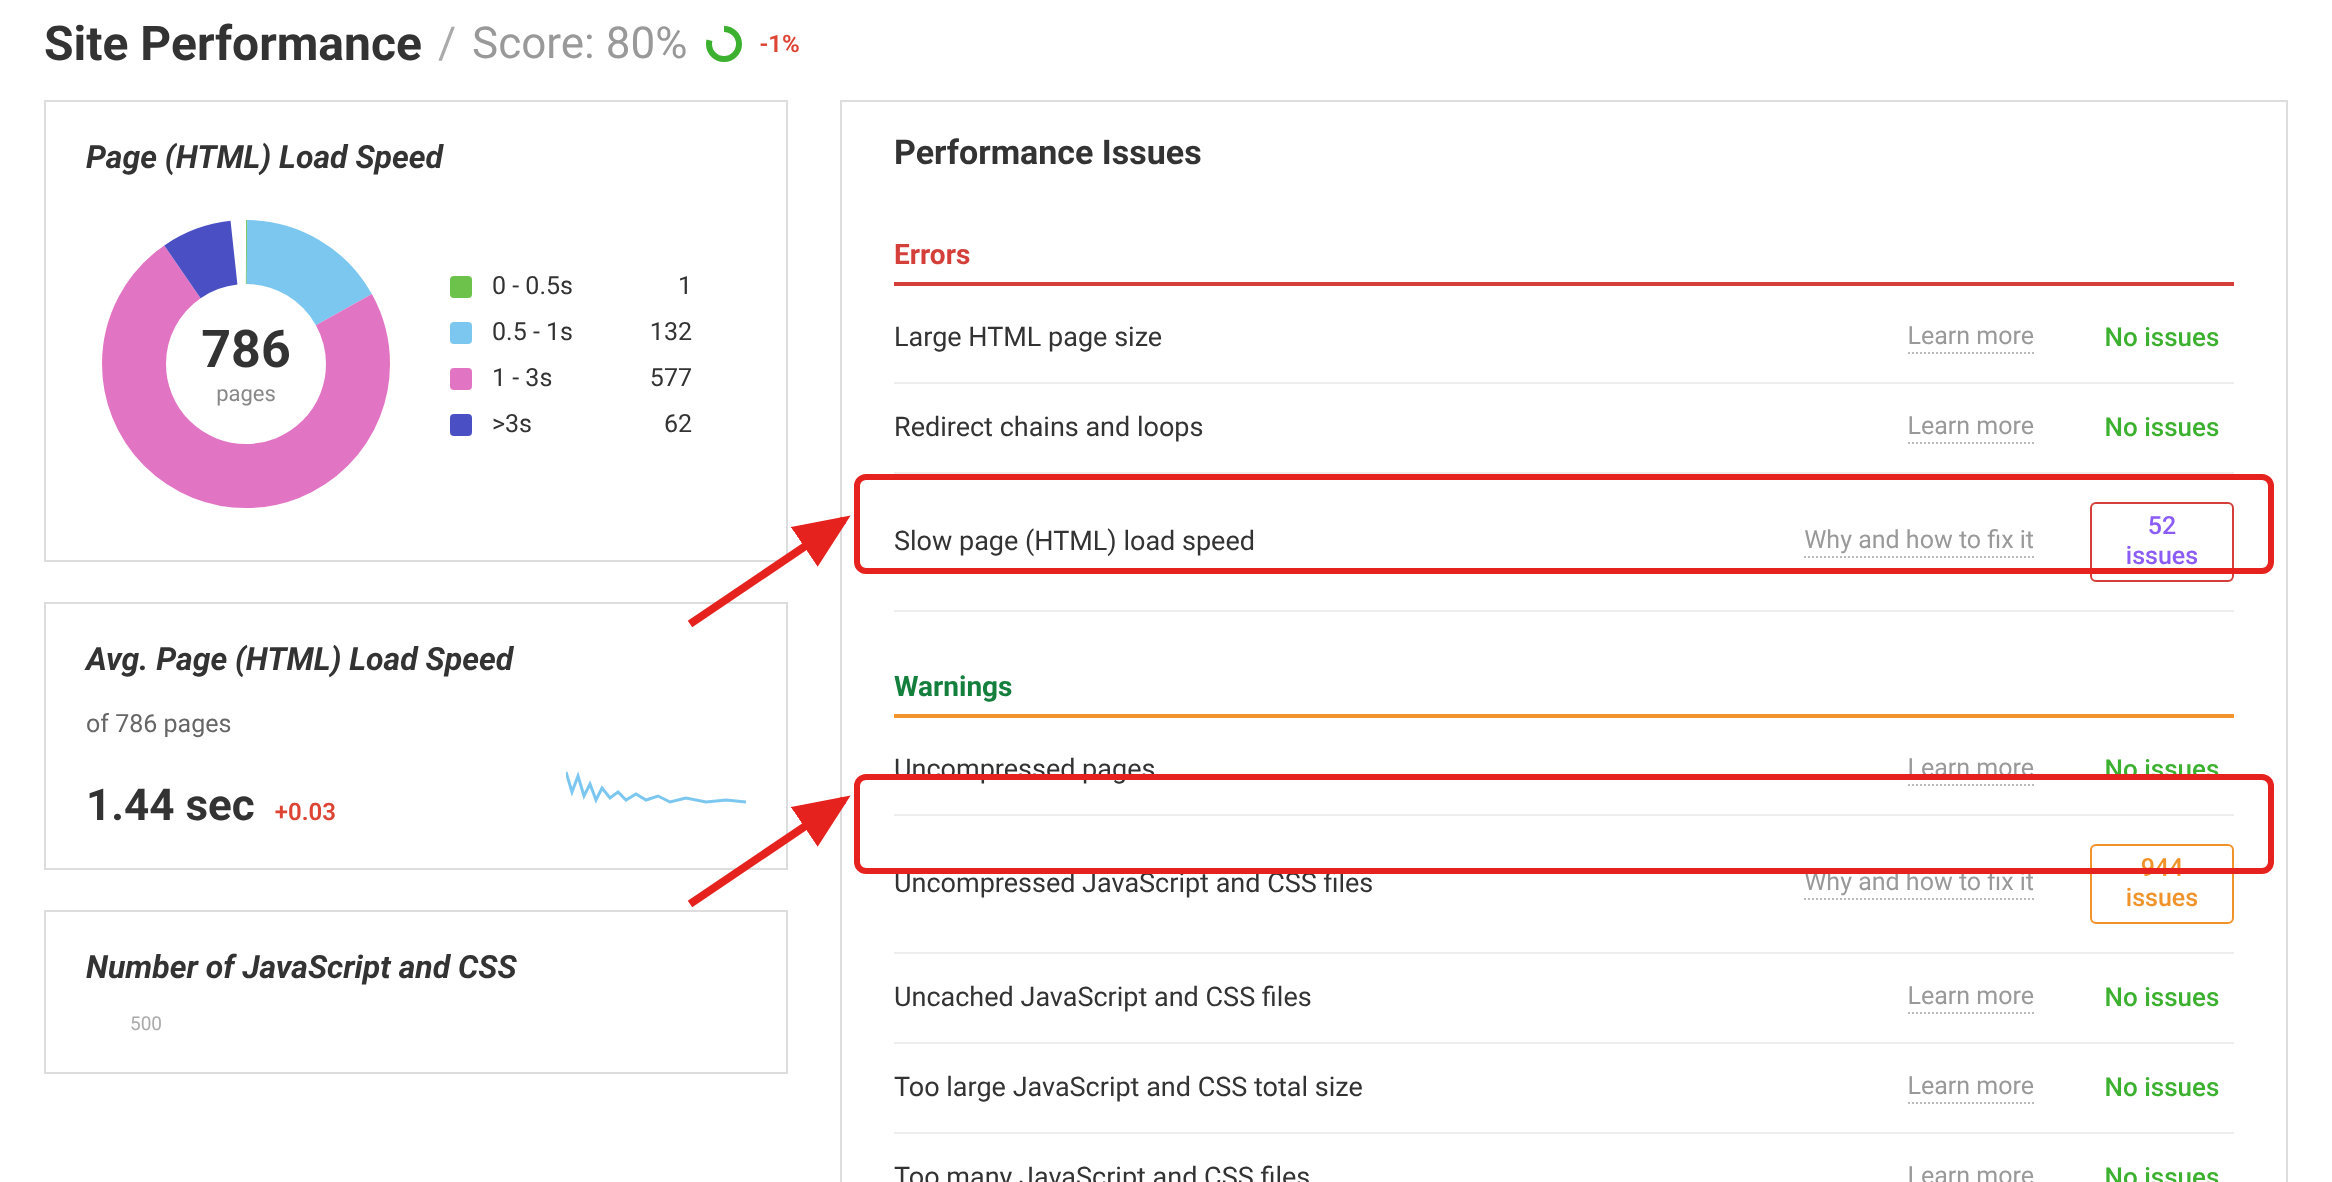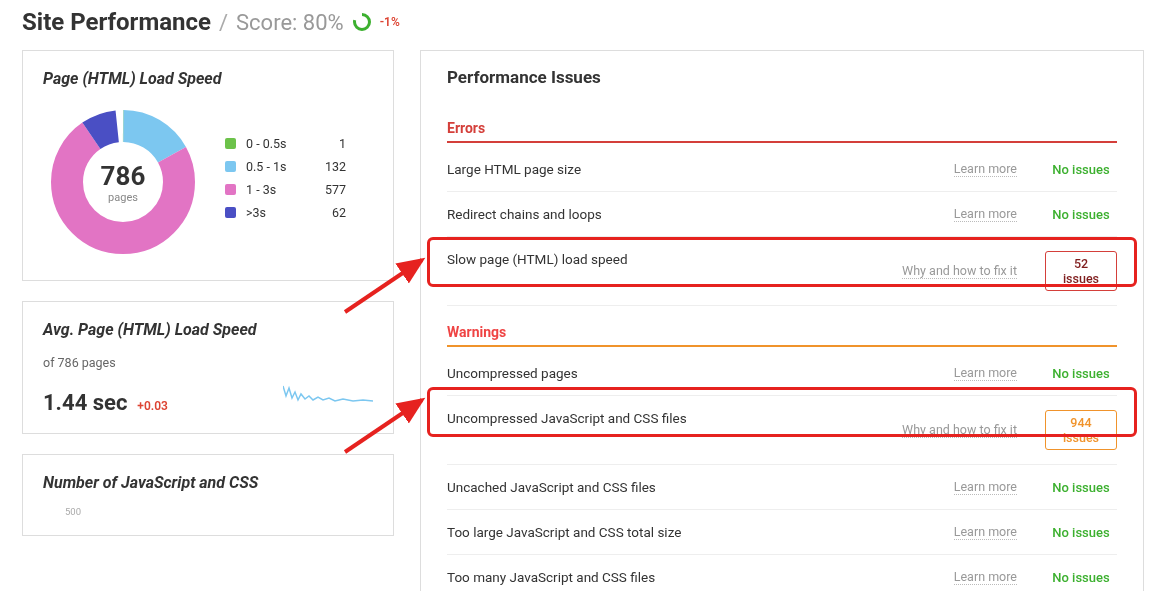--- a/index.html
+++ b/index.html
@@ -33,30 +33,30 @@
 
   .avgcard .sub { font-size: 12.5px; color: #666; margin-top: 16px; }
   .avgcard .valrow { display: flex; align-items: baseline; gap: 10px; margin-top: 8px; justify-content: space-between; }
   .avgcard .bigval { font-size: 22px; font-weight: 700; color: #333; }
   .avgcard .delta2 { font-size: 12px; color: #d43; font-weight: 600; }
   .avgcard .spark { width: 90px; height: 32px; }
 
   .rightcol h2 { font-size: 17px; font-weight: 700; color: #333; margin-bottom: 33px; }
   .sect-title { font-size: 14px; font-weight: 700; padding-bottom: 5px; border-bottom: 2px solid; margin-bottom: 4px; margin-top: 8px; }
   .sect-errors { color: #d43f3a; border-color: #d43f3a; }
-  .sect-warnings { color: #ef4444; border-color: #f0932b; margin-top: 18px; }
-
-  .issue-row { display: flex; align-items: flex-start; justify-content: space-between; padding: 14px 0; border-bottom: 1px solid #eee; font-size: 13.5px; }
+  .sect-warnings { color: #15803d; border-color: #f0932b; margin-top: 30px; }
+
+  .issue-row { display: flex; align-items: center; justify-content: space-between; padding: 14px 0; border-bottom: 1px solid #eee; font-size: 13.5px; }
   .issue-row:last-child { border-bottom: none; }
   .issue-name { color: #333; }
   .issue-right { display: flex; align-items: center; gap: 28px; }
   .learnmore { color: #999; font-size: 12.5px; border-bottom: 1px dotted #bbb; cursor: pointer; }
   .noissues { color: #3cb02f; font-size: 13px; font-weight: 500; width: 72px; text-align: center; }
   .issue-badge { border: 1px solid; border-radius: 3px; padding: 4px 10px; font-size: 12.5px; font-weight: 500; width: 72px; text-align: center; }
-  .badge-red { color: #7f1d1d; border-color: #d43f3a; }
+  .badge-red { color: #8b5cf6; border-color: #d43f3a; }
   .badge-orange { color: #f0932b; border-color: #f0932b; }
 
   .highlight-red { position: absolute; border: 3px solid #e6221f; border-radius: 6px; pointer-events: none; }
   
   .arrow { position: absolute; pointer-events: none; }
 
   .jscard .axis { font-size: 9.5px; color: #aaa; margin-left: 22px; margin-top: 6px; }
 </style>
 </head>
 <body>

